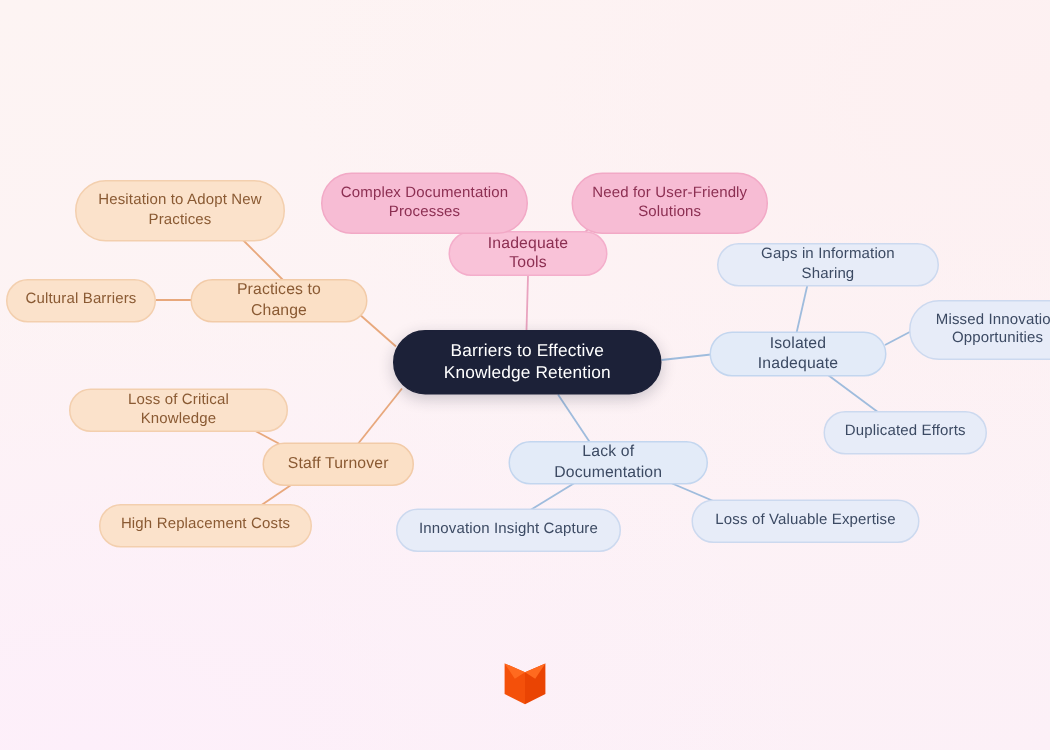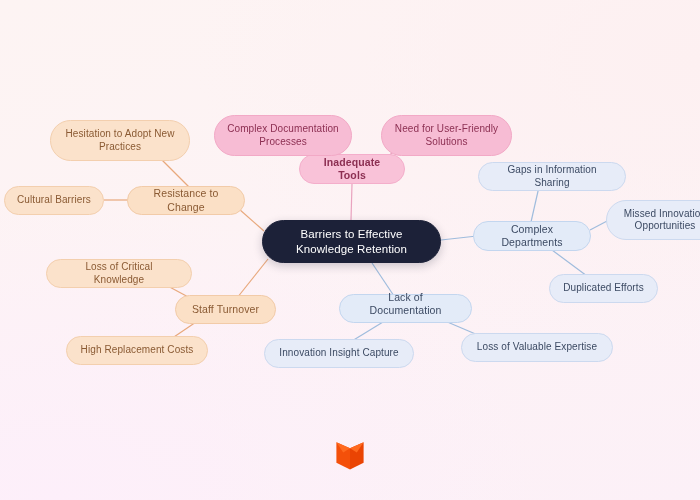--- a/index.html
+++ b/index.html
@@ -73,64 +73,64 @@
     <path d="M 552 250 L 587 276" stroke="#9fbcdd" stroke-width="1.2" fill="none"></path>
 
     <path d="M 383 322 L 352 341" stroke="#9fbcdd" stroke-width="1.2" fill="none"></path>
     <path d="M 445 321 L 492 341" stroke="#9fbcdd" stroke-width="1.2" fill="none"></path>
   </svg>
 
   <div class="node n-center" style="left:262px;top:220px;width:179px;height:43px;">
     <span>Barriers to Effective Knowledge Retention</span>
   </div>
 
-  <div class="node n-pink-hub" style="left:299px;top:154px;width:106px;height:30px;font-weight:bold;">
+  <div class="node n-pink-hub" style="left:299px;top:154px;width:106px;height:30px;">
     <span>Inadequate Tools</span>
   </div>
   <div class="node n-pink" style="left:214px;top:87px;width:138px;height:41px;">
     <span>Complex Documentation Processes</span>
   </div>
   <div class="node n-pink" style="left:381px;top:87px;width:131px;height:41px;">
     <span>Need for User-Friendly Solutions</span>
   </div>
 
   <div class="node n-peach-hub" style="left:127px;top:186px;width:118px;height:29px;">
-    <span>Resistance to Change</span>
+    <span>Practices to Change</span>
   </div>
   <div class="node n-peach" style="left:50px;top:120px;width:140px;height:41px;">
     <span>Hesitation to Adopt New Practices</span>
   </div>
   <div class="node n-peach" style="left:4px;top:186px;width:100px;height:29px;">
     <span>Cultural Barriers</span>
   </div>
 
   <div class="node n-peach-hub" style="left:175px;top:295px;width:101px;height:29px;">
     <span>Staff Turnover</span>
   </div>
   <div class="node n-peach" style="left:46px;top:259px;width:146px;height:29px;">
     <span>Loss of Critical Knowledge</span>
   </div>
   <div class="node n-peach" style="left:66px;top:336px;width:142px;height:29px;">
     <span>High Replacement Costs</span>
   </div>
 
   <div class="node n-blue-hub" style="left:473px;top:221px;width:118px;height:30px;">
-    <span>Complex Departments</span>
+    <span>Isolated Inadequate</span>
   </div>
   <div class="node n-blue" style="left:478px;top:150px;width:148px;height:29px;margin-top:12px;">
     <span>Gaps in Information Sharing</span>
   </div>
   <div class="node n-blue" style="left:606px;top:200px;width:118px;height:40px;">
     <span>Missed Innovation Opportunities</span>
   </div>
   <div class="node n-blue" style="left:549px;top:274px;width:109px;height:29px;">
     <span>Duplicated Efforts</span>
   </div>
 
-  <div class="node n-blue-hub" style="left:339px;top:294px;width:133px;height:29px;align-items:flex-end;">
+  <div class="node n-blue-hub" style="left:339px;top:294px;width:133px;height:29px;">
     <span>Lack of Documentation</span>
   </div>
   <div class="node n-blue" style="left:264px;top:339px;width:150px;height:29px;">
     <span>Innovation Insight Capture</span>
   </div>
   <div class="node n-blue" style="left:461px;top:333px;width:152px;height:29px;">
     <span>Loss of Valuable Expertise</span>
   </div>
 
   <svg id="logo" viewBox="0 0 40 40" xmlns="http://www.w3.org/2000/svg">

